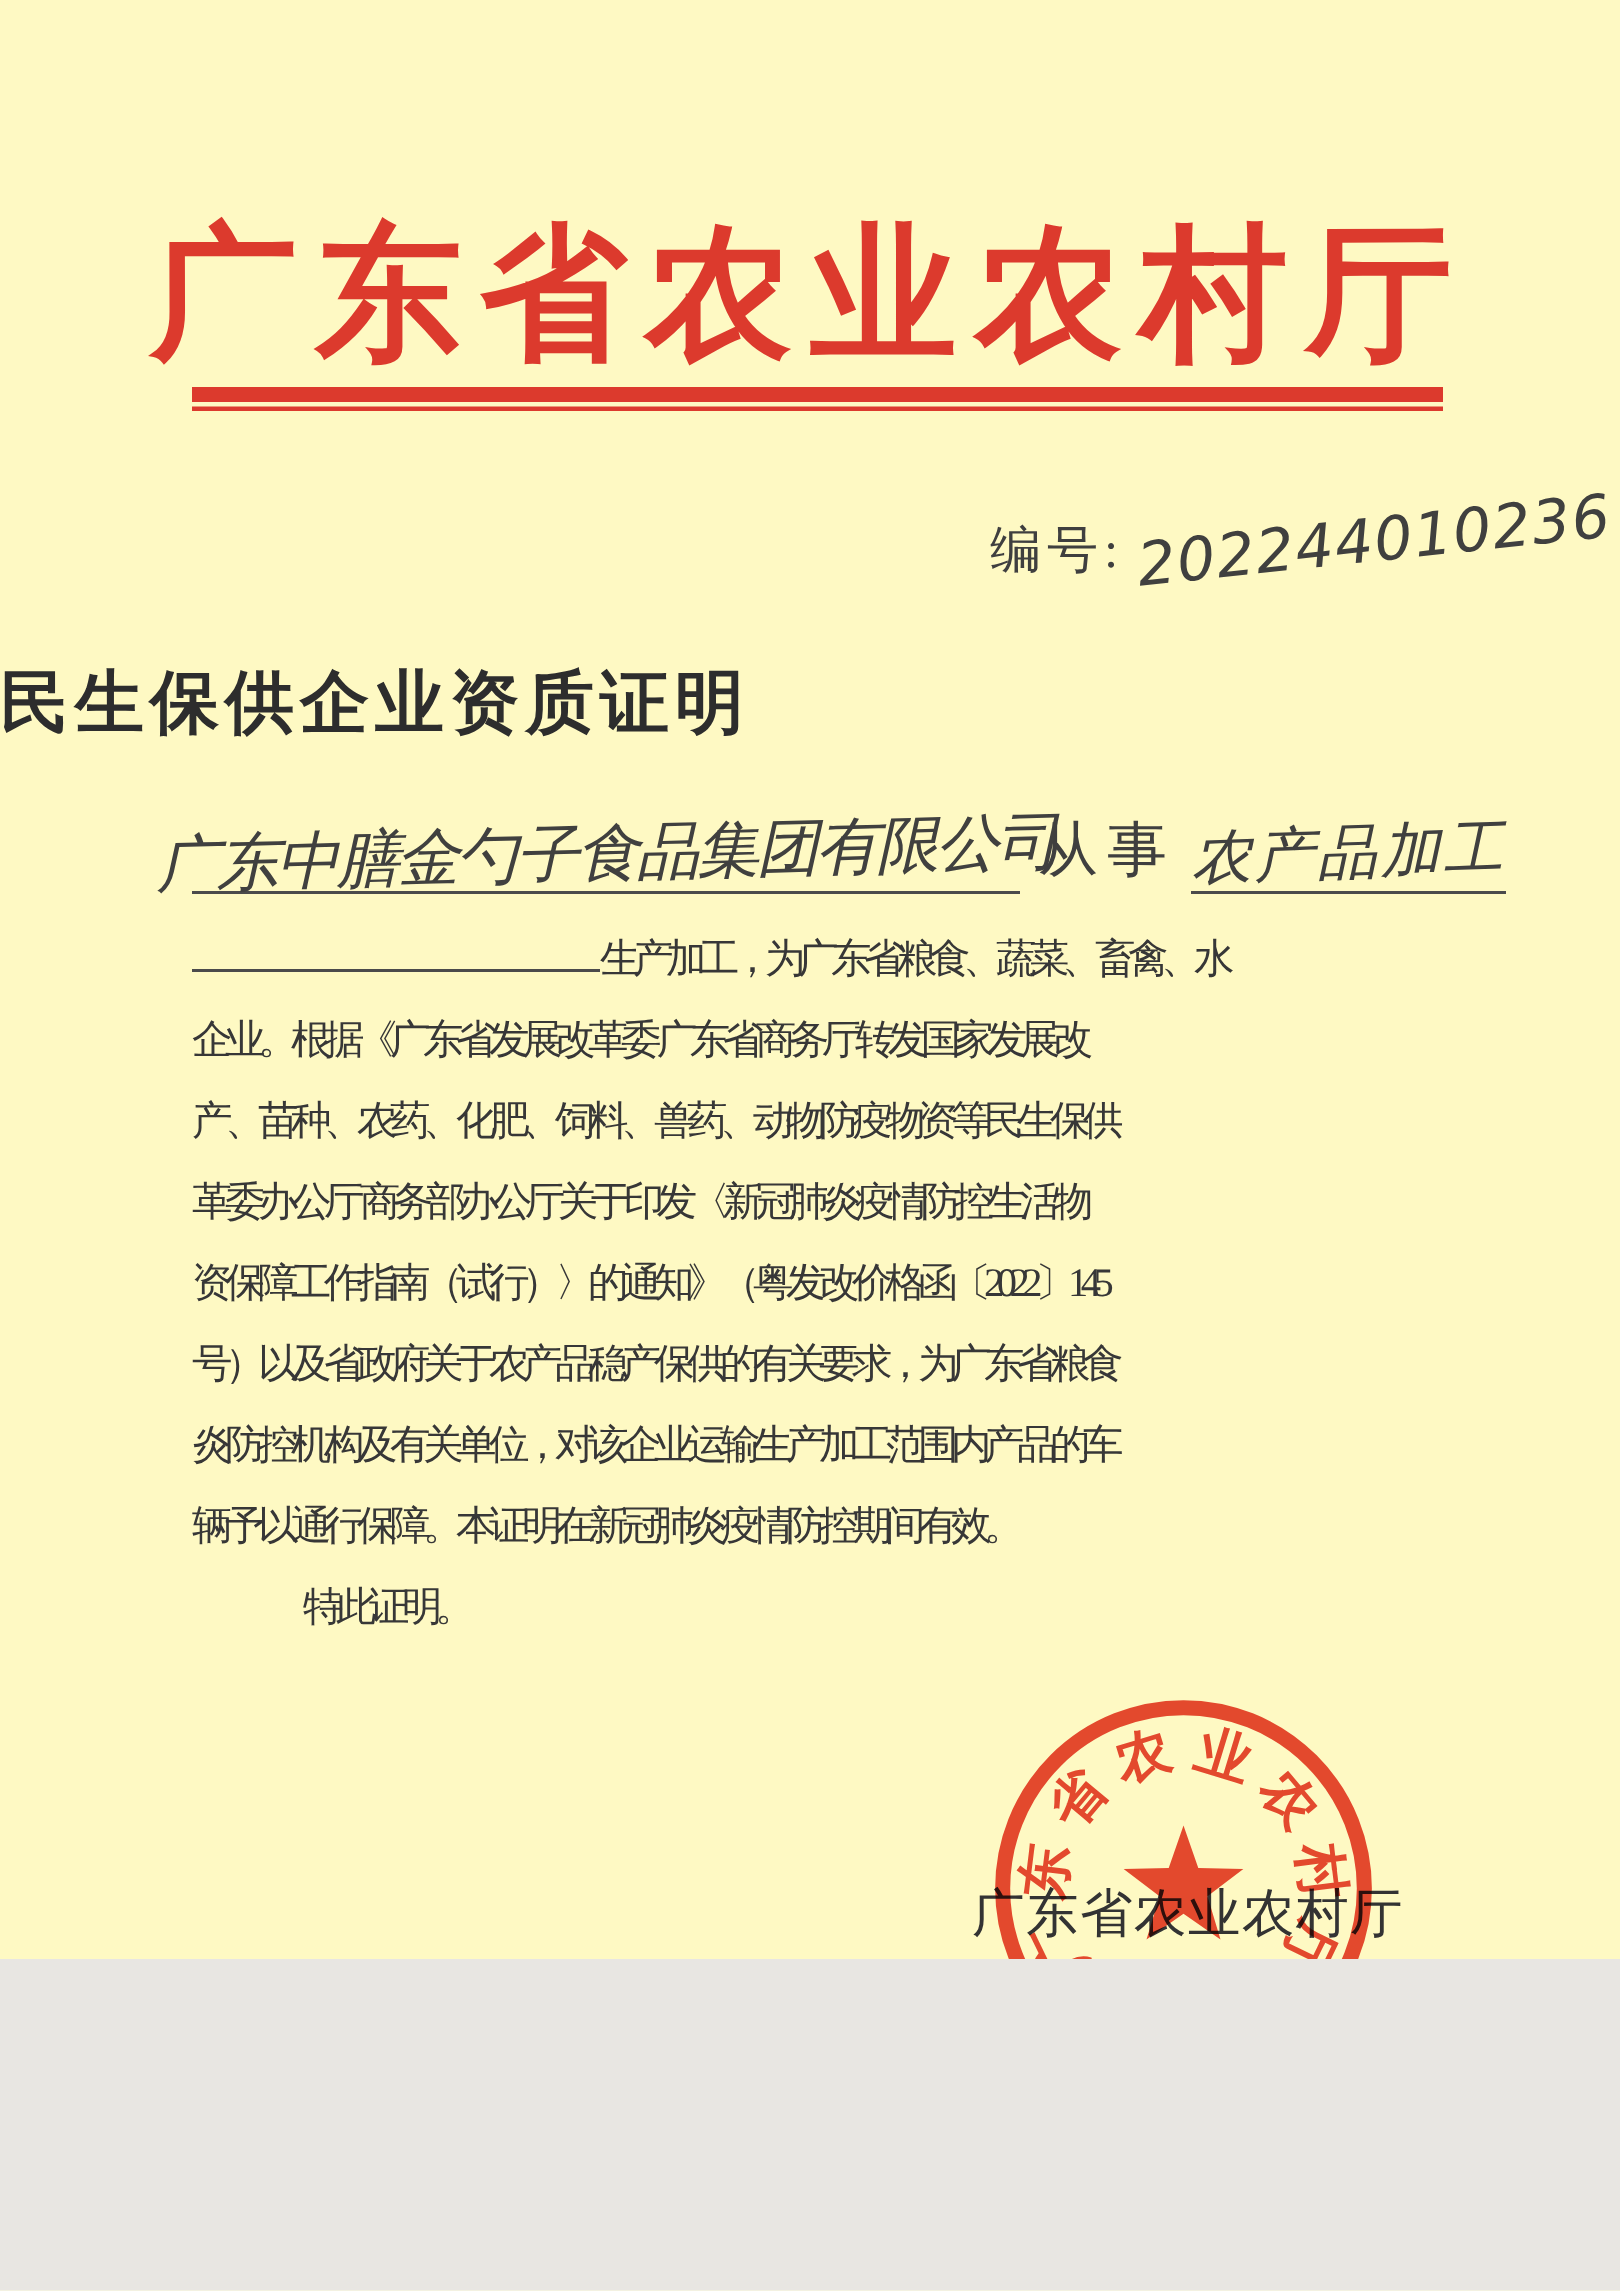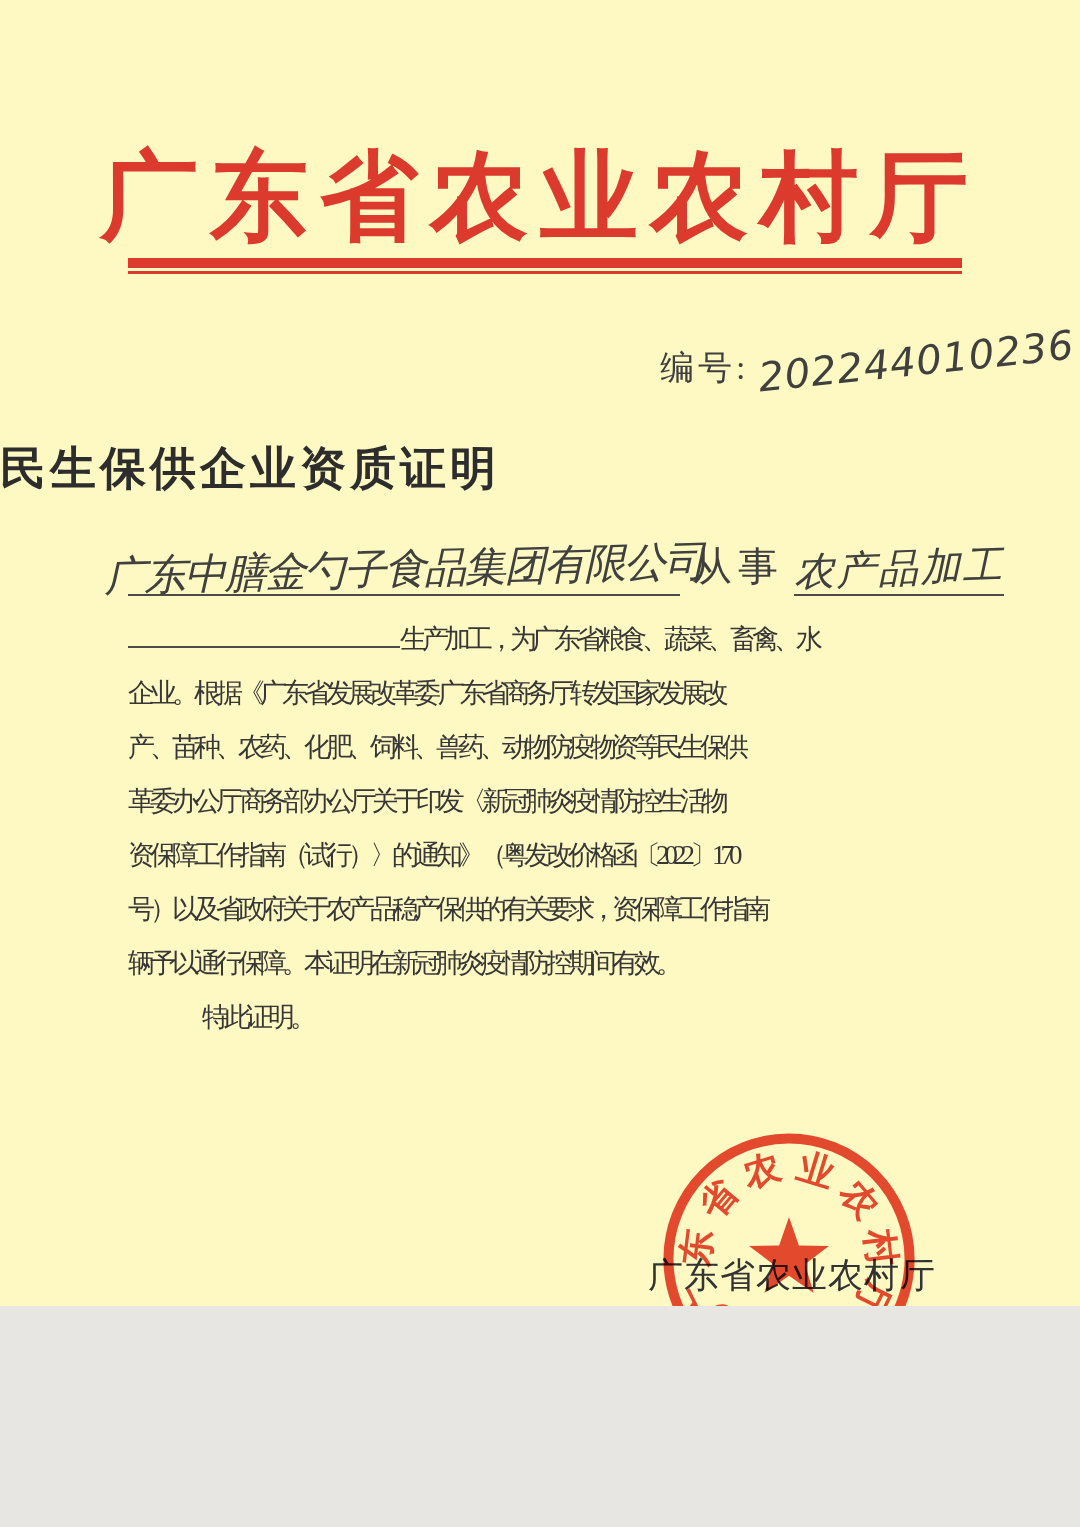--- a/index.html
+++ b/index.html
@@ -187,22 +187,23 @@
     <span class="u-field business-field">
       <span class="hw business-hw">农产品加工</span>
     </span>
   </div>
 
   <div class="body-block">
     <div class="body-line"><span class="blank-underline"></span><span>生产加工，为广东省粮食、蔬菜、畜禽、水</span></div>
     <div class="body-line">企业。根据《广东省发展改革委 广东省商务厅转发国家发展改</div>
     <div class="body-line">产、苗种、农药、化肥、饲料、兽药、动物防疫物资等民生保供</div>
     <div class="body-line">革委办公厅 商务部办公厅关于印发〈新冠肺炎疫情防控生活物</div>
-    <div class="body-line">资保障工作指南（试行）〉的通知》（粤发改价格函〔2022〕170</div>
-    <div class="body-line">号）以及省政府关于农产品稳产保供的有关要求，资保障工作指南</div>
+    <div class="body-line">资保障工作指南（试行）〉的通知》（粤发改价格函〔2022〕145</div>
+    <div class="body-line">号）以及省政府关于农产品稳产保供的有关要求，为广东省粮食</div>
+    <div class="body-line">炎防控机构及有关单位，对该企业运输生产加工范围内产品的车</div>
     <div class="body-line">辆予以通行保障。本证明在新冠肺炎疫情防控期间有效。</div>
     <div class="closing-line">特此证明。</div>
   </div>
 
   <svg class="seal" viewBox="0 0 300 300">
     <circle cx="150" cy="150" r="132" fill="none" stroke="#e23b2a" stroke-width="11"></circle>
     <polygon fill="#e23b2a" points="150,104 160.8,135.1 193.7,135.8 167.5,155.7 177,187.2 150,168.4 123,187.2 132.5,155.7 106.3,135.8 139.2,135.1"></polygon>
     <g fill="#e23b2a" font-family="'Liberation Serif','DejaVu Serif',serif" font-size="40" font-weight="bold" text-anchor="middle">
       <text x="150" y="62" transform="rotate(-116 150 150)">广</text>
       <text x="150" y="62" transform="rotate(-83 150 150)">东</text>

